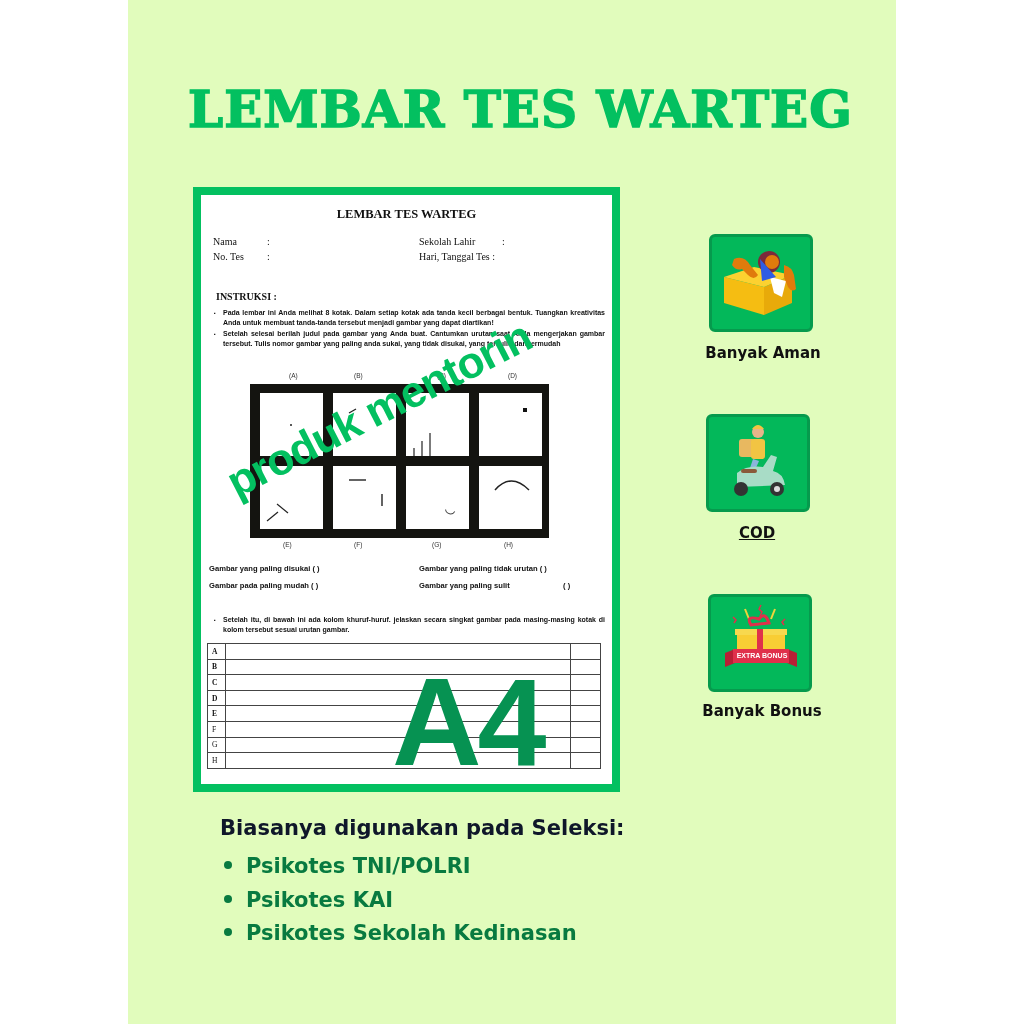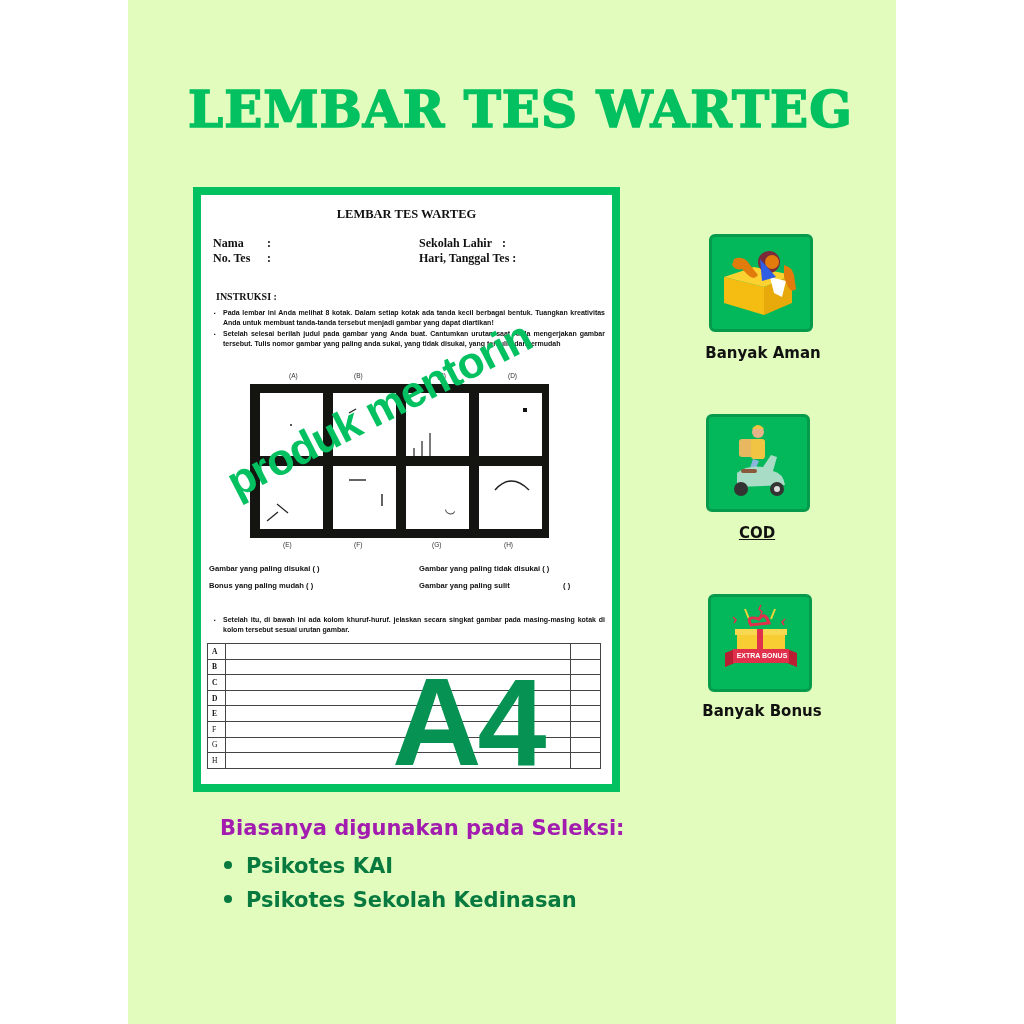--- a/index.html
+++ b/index.html
@@ -3,37 +3,37 @@
 <meta charset="utf-8">
 <style>
   html, body { margin:0; padding:0; }
   body { width:1024px; height:1024px; background:#ffffff; position:relative; overflow:hidden; font-family:"Liberation Sans", sans-serif; }
   .page { position:absolute; left:128px; top:0; width:768px; height:1024px; background:#e1fcbc; }
   .hero-title { position:absolute; left:188px; top:80px; width:650px; text-align:center; font-family:"DejaVu Serif", serif; font-weight:900; font-size:50px; color:#03c060; letter-spacing:1px; white-space:nowrap; transform:scaleX(1.0); -webkit-text-stroke:1.5px #03c060; }
   .sheet-frame { position:absolute; left:193px; top:187px; width:427px; height:605px; background:#03c060; }
   .sheet { position:absolute; left:201px; top:195px; width:411px; height:589px; background:#ffffff; overflow:hidden; }
   .sheet * { box-sizing:border-box; }
   .s-title { position:absolute; left:0; top:12px; width:100%; text-align:center; font-family:"Liberation Serif", serif; font-weight:bold; font-size:12.5px; color:#111; }
-  .s-field { position:absolute; font-family:"Liberation Serif", serif; font-weight:bold; font-size:12px; color:#111; white-space:nowrap; }
+  .s-field { position:absolute; font-family:"Liberation Serif", serif; font-weight:normal; font-size:10px; color:#111; white-space:nowrap; }
   .s-instr-h { position:absolute; left:15px; top:96px; font-family:"Liberation Serif", serif; font-weight:bold; font-size:10px; color:#111; }
   .s-bullet { position:absolute; left:12px; width:392px; font-family:"Liberation Sans", sans-serif; font-weight:bold; font-size:7px; line-height:10.3px; color:#111; text-align:justify; padding-left:10px; }
   .s-bullet::before { content:"▪"; position:absolute; left:1px; top:0; font-size:5px; }
   .grid-labels { position:absolute; font-family:"Liberation Sans", sans-serif; font-size:6.5px; color:#333; }
   .grid { position:absolute; left:49px; top:189px; width:299px; height:154px; background:#141410; }
   .cell { position:absolute; width:63px; height:63px; background:#ffffff; }
   .answer-line { position:absolute; font-family:"Liberation Sans", sans-serif; font-weight:bold; font-size:7.6px; color:#111; white-space:nowrap; }
   .table { position:absolute; left:6px; top:448px; width:394px; border:1px solid #222; border-collapse:collapse; }
   .table td { border:1px solid #444; height:15.6px; font-family:"Liberation Serif", serif; font-size:7.5px; padding:0 0 0 4px; color:#111; }
   .table td.l { width:18px; font-weight:bold; }
   .table td.r { width:30px; }
   .a4 { position:absolute; left:392px; top:660px; font-family:"Liberation Sans", sans-serif; font-weight:bold; font-size:124px; line-height:124px; color:#069252; letter-spacing:-4px; }
   .watermark { position:absolute; left:230px; top:460px; font-family:"Liberation Sans", sans-serif; font-weight:bold; font-size:44px; color:#03c060; transform:rotate(-27deg); transform-origin:left center; white-space:nowrap; letter-spacing:-1px; }
   .feat-icon { position:absolute; width:104px; height:98px; background:#03b85a; border-radius:6px; border:3px solid #069a4d; box-sizing:border-box; overflow:hidden; }
   .feat-label { position:absolute; width:160px; text-align:center; font-family:"DejaVu Sans", sans-serif; font-weight:bold; font-size:15px; color:#111; }
-  .select-head { position:absolute; left:220px; top:816px; font-family:"DejaVu Sans", sans-serif; font-weight:bold; font-size:21px; color:#a21caf; white-space:nowrap; }
+  .select-head { position:absolute; left:220px; top:816px; font-family:"DejaVu Sans", sans-serif; font-weight:bold; font-size:21px; color:#0f172a; white-space:nowrap; }
   .select-list { position:absolute; left:220px; top:850px; margin:0; padding:0; list-style:none; }
   .select-list li { font-family:"DejaVu Sans", sans-serif; font-weight:bold; font-size:21px; line-height:33.5px; color:#087a40; white-space:nowrap; }
   .select-list li .dot { display:inline-block; width:8px; height:8px; border-radius:50%; background:#087a40; margin:0 14px 4px 4px; vertical-align:middle; }
 </style>
 </head>
 <body>
 
 <div class="page"></div>
 
 <div class="hero-title">LEMBAR TES WARTEG</div>
@@ -105,22 +105,22 @@
         </svg>
     </div>
   </div>
 
   <div class="grid-labels" style="left:82px; top:346px;">(E)</div>
   <div class="grid-labels" style="left:153px; top:346px;">(F)</div>
   <div class="grid-labels" style="left:231px; top:346px;">(G)</div>
   <div class="grid-labels" style="left:303px; top:346px;">(H)</div>
 
   <div class="answer-line" style="left:8px; top:369px;">Gambar yang paling disukai (      )</div>
-  <div class="answer-line" style="left:218px; top:369px;">Gambar yang paling tidak disukai (      )</div>
-  <div class="answer-line" style="left:8px; top:386px;">Bonus yang paling mudah (      )</div>
+  <div class="answer-line" style="left:218px; top:369px;">Gambar yang paling tidak urutan (      )</div>
+  <div class="answer-line" style="left:8px; top:386px;">Gambar pada paling mudah (      )</div>
   <div class="answer-line" style="left:218px; top:386px;">Gambar yang paling sulit</div>
   <div class="answer-line" style="left:362px; top:386px;">(      )</div>
 
   <div class="s-bullet" style="top:420px;">Setelah itu, di bawah ini ada kolom khuruf-huruf. jelaskan secara singkat gambar pada masing-masing kotak di kolom tersebut sesuai urutan gambar.</div>
 
   <table class="table">
     <tbody>
       <tr>
           <td class="l">A</td>
           <td></td>
@@ -213,15 +213,16 @@
     <polygon points="14,56 24,52 24,66 14,70" fill="#b81f35"></polygon>
     <polygon points="86,56 76,52 76,66 86,70" fill="#b81f35"></polygon>
     <rect x="22" y="52" width="56" height="14" fill="#e0304b"></rect>
   </svg>
   <div style="position:absolute; left:23px; top:53px; width:56px; text-align:center; font-family:'Liberation Sans', sans-serif; font-size:7px; font-weight:bold; color:#fff; line-height:12px;">EXTRA BONUS</div>
 </div>
 <div class="feat-label" style="left:682px; top:702px;">Banyak Bonus</div>
 
 <div class="select-head">Biasanya digunakan pada Seleksi:</div>
 <ul class="select-list">
+  <li><span class="dot"></span><span>Psikotes TNI/POLRI</span></li>
   <li><span class="dot"></span><span>Psikotes KAI</span></li>
   <li><span class="dot"></span><span>Psikotes Sekolah Kedinasan</span></li>
 </ul>
 
 </body></html>

